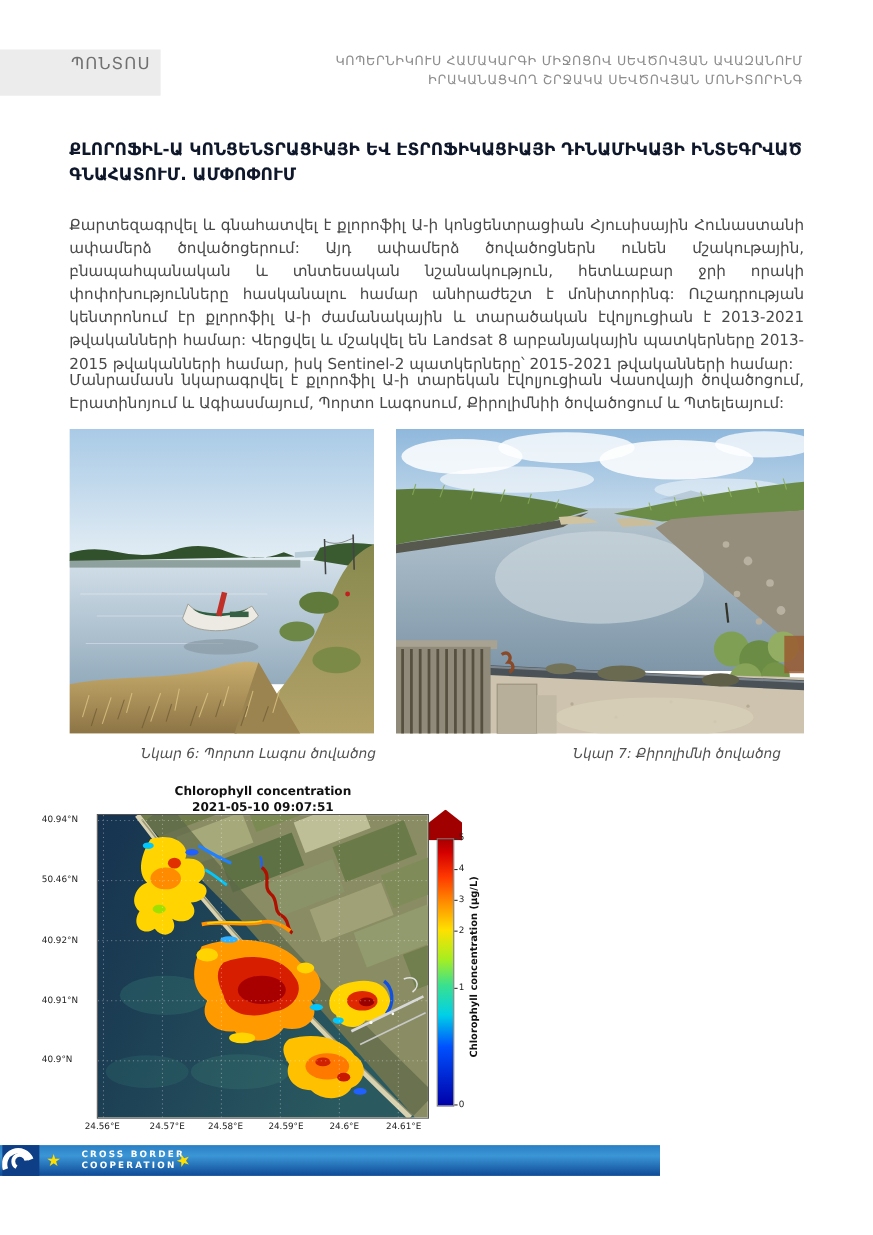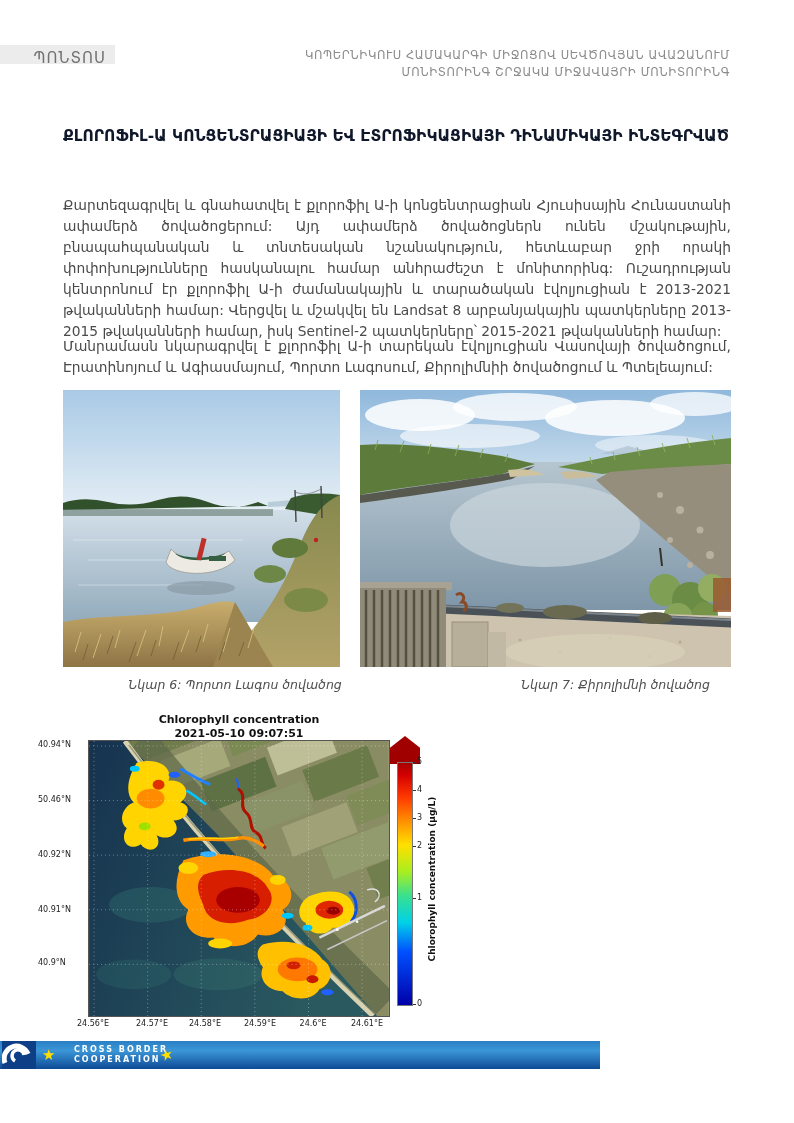--- a/index.html
+++ b/index.html
@@ -1,19 +1,19 @@
 <!DOCTYPE html>
 <html><head>
 <meta charset="utf-8">
 <style>
   html,body{margin:0;padding:0;background:#888;}
   .page{position:relative;width:794px;height:1123px;background:#ffffff;margin:0 auto;
         font-family:"DejaVu Sans",sans-serif;overflow:hidden;}
   
-  .logo-box{position:absolute;left:0;top:45px;width:115px;height:19px;background:#ececec;}
+  .logo-box{position:absolute;left:0;top:45px;width:115px;height:42px;background:#ececec;padding-left:31px;}
   .logo-box span{display:block;text-align:right;padding-right:9px;line-height:26px;
         font-size:15px;letter-spacing:1px;color:#717171;}
   .header-title{position:absolute;top:47px;left:200px;right:64px;text-align:right;
         font-size:11.5px;line-height:17px;letter-spacing:.6px;color:#8c8c8c;}
   
   .doc-title{position:absolute;left:63px;top:125px;width:670px;color:#0f172a;
         font-size:15.5px;font-weight:bold;line-height:23px;}
   .para{position:absolute;left:63px;width:668px;font-size:13.8px;line-height:21px;
         color:#4a4a4a;text-align:justify;}
   #p1{top:181px;}
@@ -64,25 +64,26 @@
 </head>
 <body>
 
 <div class="page">
 
   <div class="logo-box">
     <span>ՊՈՆՏՈՍ</span>
   </div>
   <div class="header-title">
     <div>ԿՈՊԵՐՆԻԿՈՒՍ ՀԱՄԱԿԱՐԳԻ ՄԻՋՈՑՈՎ ՍԵՎԾՈՎՅԱՆ ԱՎԱԶԱՆՈՒՄ</div>
-    <div>ՄՈՆԻՏՈՐԻՆԳ ՇՐՋԱԿԱ ՄԻՋԱՎԱՅՐԻ ՄՈՆԻՏՈՐԻՆԳ</div>
+    <div>ԻՐԱԿԱՆԱՑՎՈՂ ՇՐՋԱԿԱ ՍԵՎԾՈՎՅԱՆ ՄՈՆԻՏՈՐԻՆԳ</div>
   </div>
 
   <div class="doc-title">
     <div>ՔԼՈՐՈՖԻԼ-Ա ԿՈՆՑԵՆՏՐԱՑԻԱՅԻ ԵՎ ԷՏՐՈՖԻԿԱՑԻԱՅԻ ԴԻՆԱՄԻԿԱՅԻ ԻՆՏԵԳՐՎԱԾ</div>
+    <div>ԳՆԱՀԱՏՈՒՄ. ԱՄՓՈՓՈՒՄ</div>
   </div>
 
   <p class="para" id="p1">Քարտեզագրվել և գնահատվել է քլորոֆիլ Ա-ի կոնցենտրացիան Հյուսիսային Հունաստանի ափամերձ ծովածոցերում: Այդ ափամերձ ծովածոցներն ունեն մշակութային, բնապահպանական և տնտեսական նշանակություն, հետևաբար ջրի որակի փոփոխությունները հասկանալու համար անհրաժեշտ է մոնիտորինգ: Ուշադրության կենտրոնում էր քլորոֆիլ Ա-ի ժամանակային և տարածական էվոլյուցիան է 2013-2021 թվականների համար: Վերցվել և մշակվել են Landsat 8 արբանյակային պատկերները 2013-2015 թվականների համար, իսկ Sentinel-2 պատկերները՝ 2015-2021 թվականների համար:</p>
   <p class="para" id="p2">Մանրամասն նկարագրվել է քլորոֆիլ Ա-ի տարեկան էվոլյուցիան Վասովայի ծովածոցում, Էրատինոյում և Ագիասմայում, Պորտո Լագոսում, Քիրոլիմնիի ծովածոցում և Պտելեայում:</p>
 
   <div class="photo" id="photoL">
     <svg width="277" height="277" viewBox="0 0 277 277">
       <defs>
         <linearGradient id="skyL" x1="0" y1="0" x2="0" y2="1">
           <stop offset="0" stop-color="#a9cae6"></stop>

